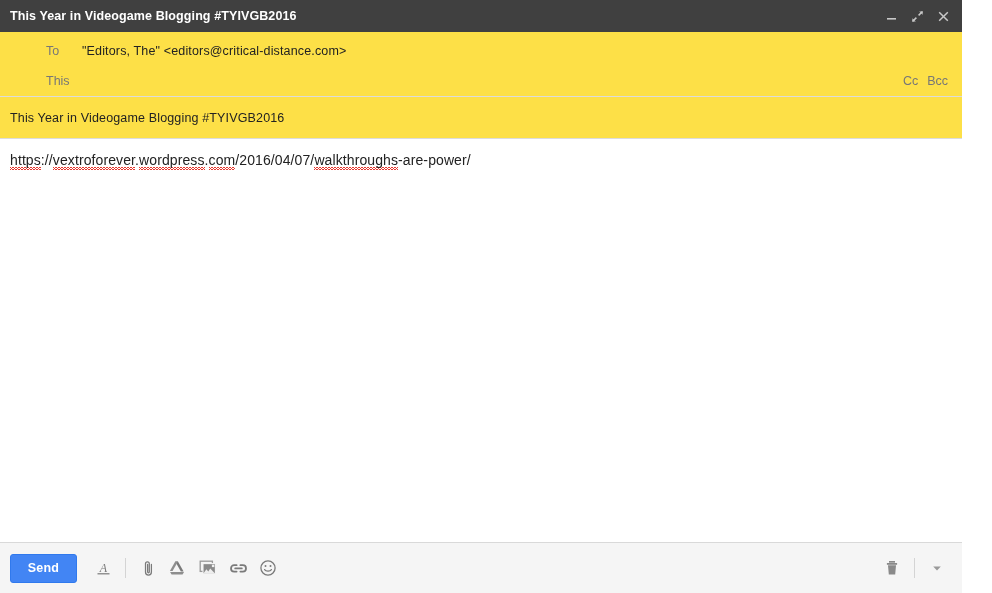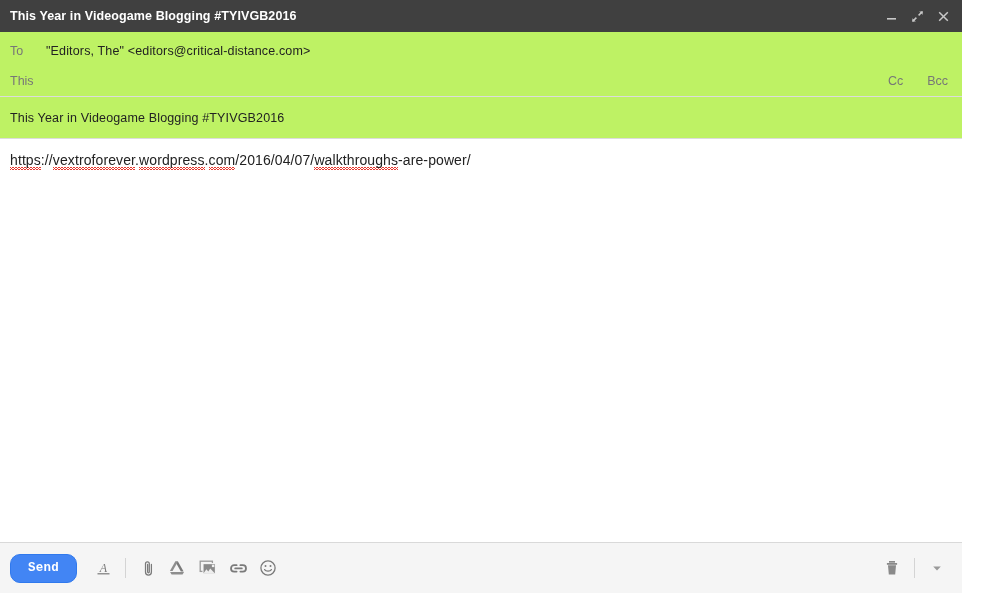--- a/index.html
+++ b/index.html
@@ -12,21 +12,21 @@
     overflow: hidden;
     background: #ffffff;
     font-family: "Liberation Sans", sans-serif;
     -webkit-font-smoothing: antialiased;
   }
 
   .compose-window {
     position: relative;
     width: 962px;
     height: 593px;
-    background: #bef264;
+    background: #fde047;
     display: flex;
     flex-direction: column;
   }
 
   
   .title-bar {
     height: 32px;
     background: #404040;
     display: flex;
     align-items: center;
@@ -64,40 +64,41 @@
     flex: 0 0 auto;
     border-bottom: 1px solid #dcdcdc;
     padding: 0;
   }
   .field-row {
     display: flex;
     align-items: center;
     height: 31px;
     padding: 0 14px 0 10px;
     box-sizing: border-box;
+    margin-left: 36px;
   }
   .field-row.to-row { padding-top: 4px; height: 33px; }
   .field-label {
     color: #777777;
     font-size: 12.5px;
     width: 36px;
     flex: 0 0 auto;
   }
   .field-value {
     color: #222222;
     font-size: 12.5px;
     flex: 1 1 auto;
     white-space: nowrap;
     overflow: hidden;
     text-overflow: ellipsis;
     letter-spacing: 0.15px;
   }
   .cc-bcc {
     display: flex;
-    gap: 24px;
+    gap: 9px;
     flex: 0 0 auto;
   }
   .cc-bcc span {
     color: #777777;
     font-size: 12.5px;
     cursor: pointer;
   }
 
   
   .subject-row {
@@ -152,31 +153,30 @@
     align-items: center;
     padding: 0 10px 0 10px;
     box-sizing: border-box;
   }
   .send-button {
     background: #4285f4;
     color: #ffffff;
     font-size: 12.5px;
     font-weight: bold;
     border: 1px solid #3079ed;
-    border-radius: 10px;
+    border-radius: 3px;
     height: 29px;
     min-width: 67px;
     padding: 0 16px;
     display: flex;
     align-items: center;
     justify-content: center;
     cursor: pointer;
     letter-spacing: 0.2px;
     box-sizing: border-box;
-    font-family: Liberation Mono, monospace;
   }
 
   .tool-icons {
     display: flex;
     align-items: center;
     margin-left: 11px;
     flex: 1 1 auto;
   }
   .tool-btn {
     width: 30px;

